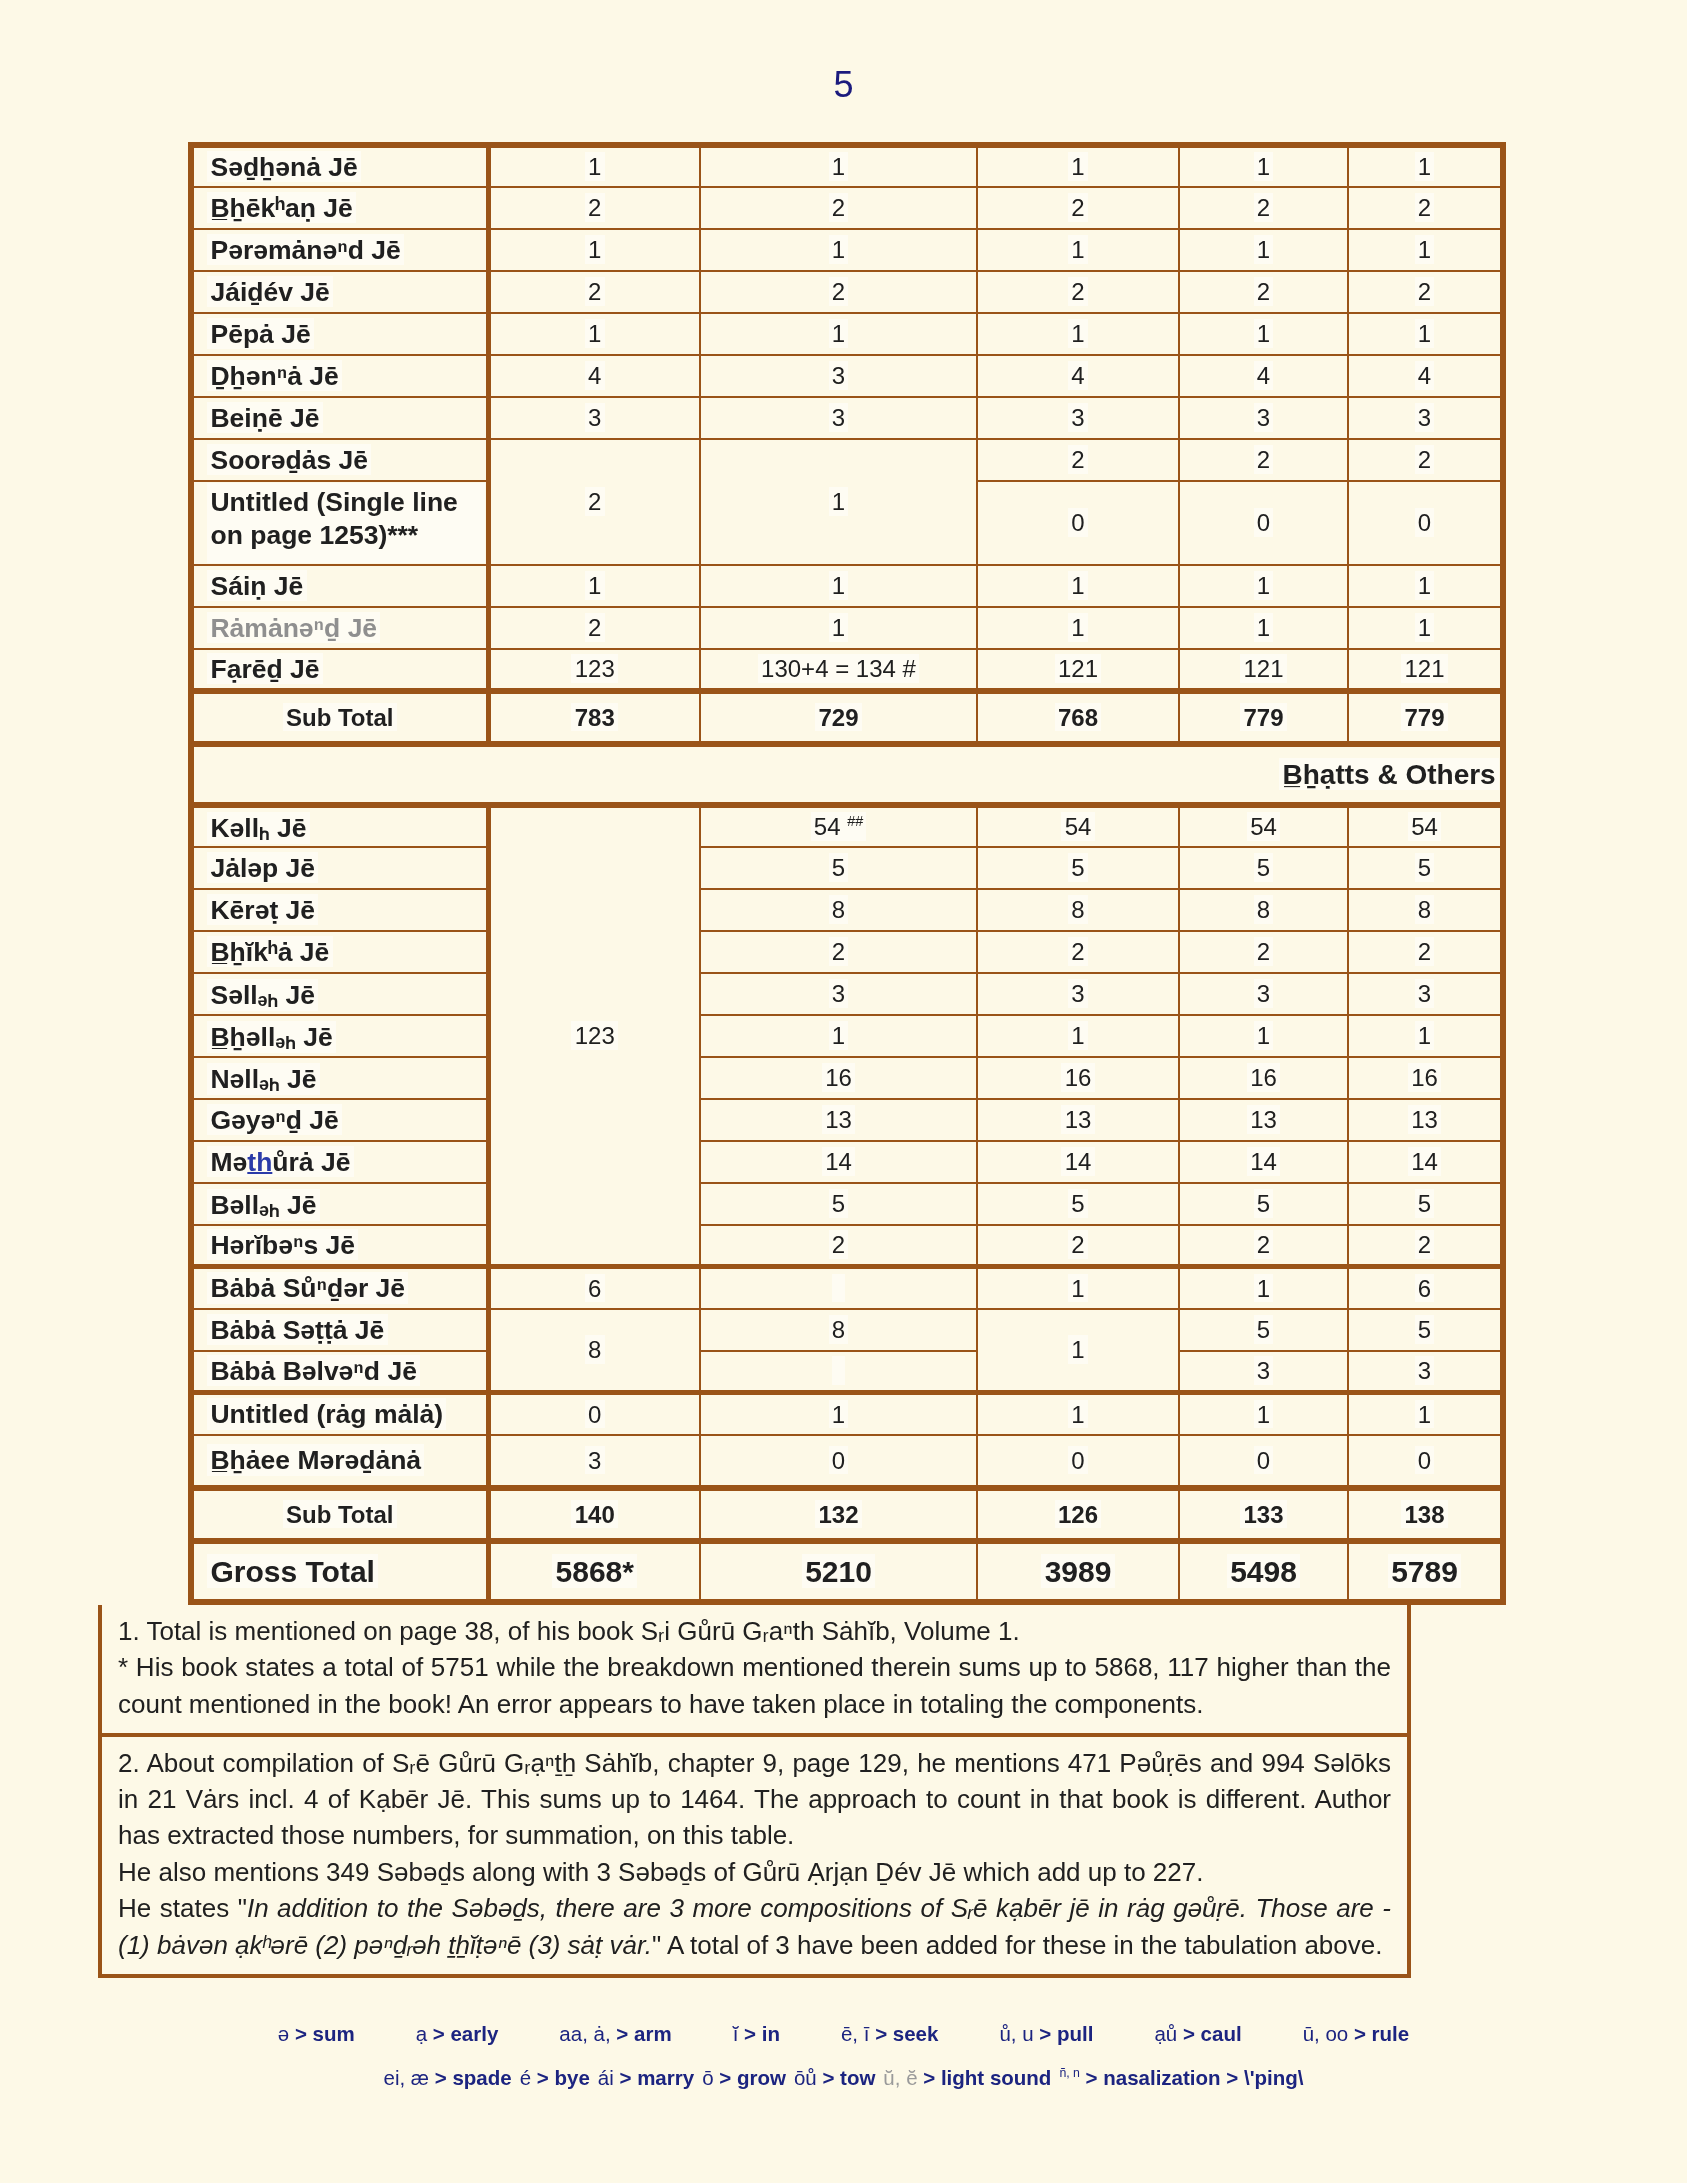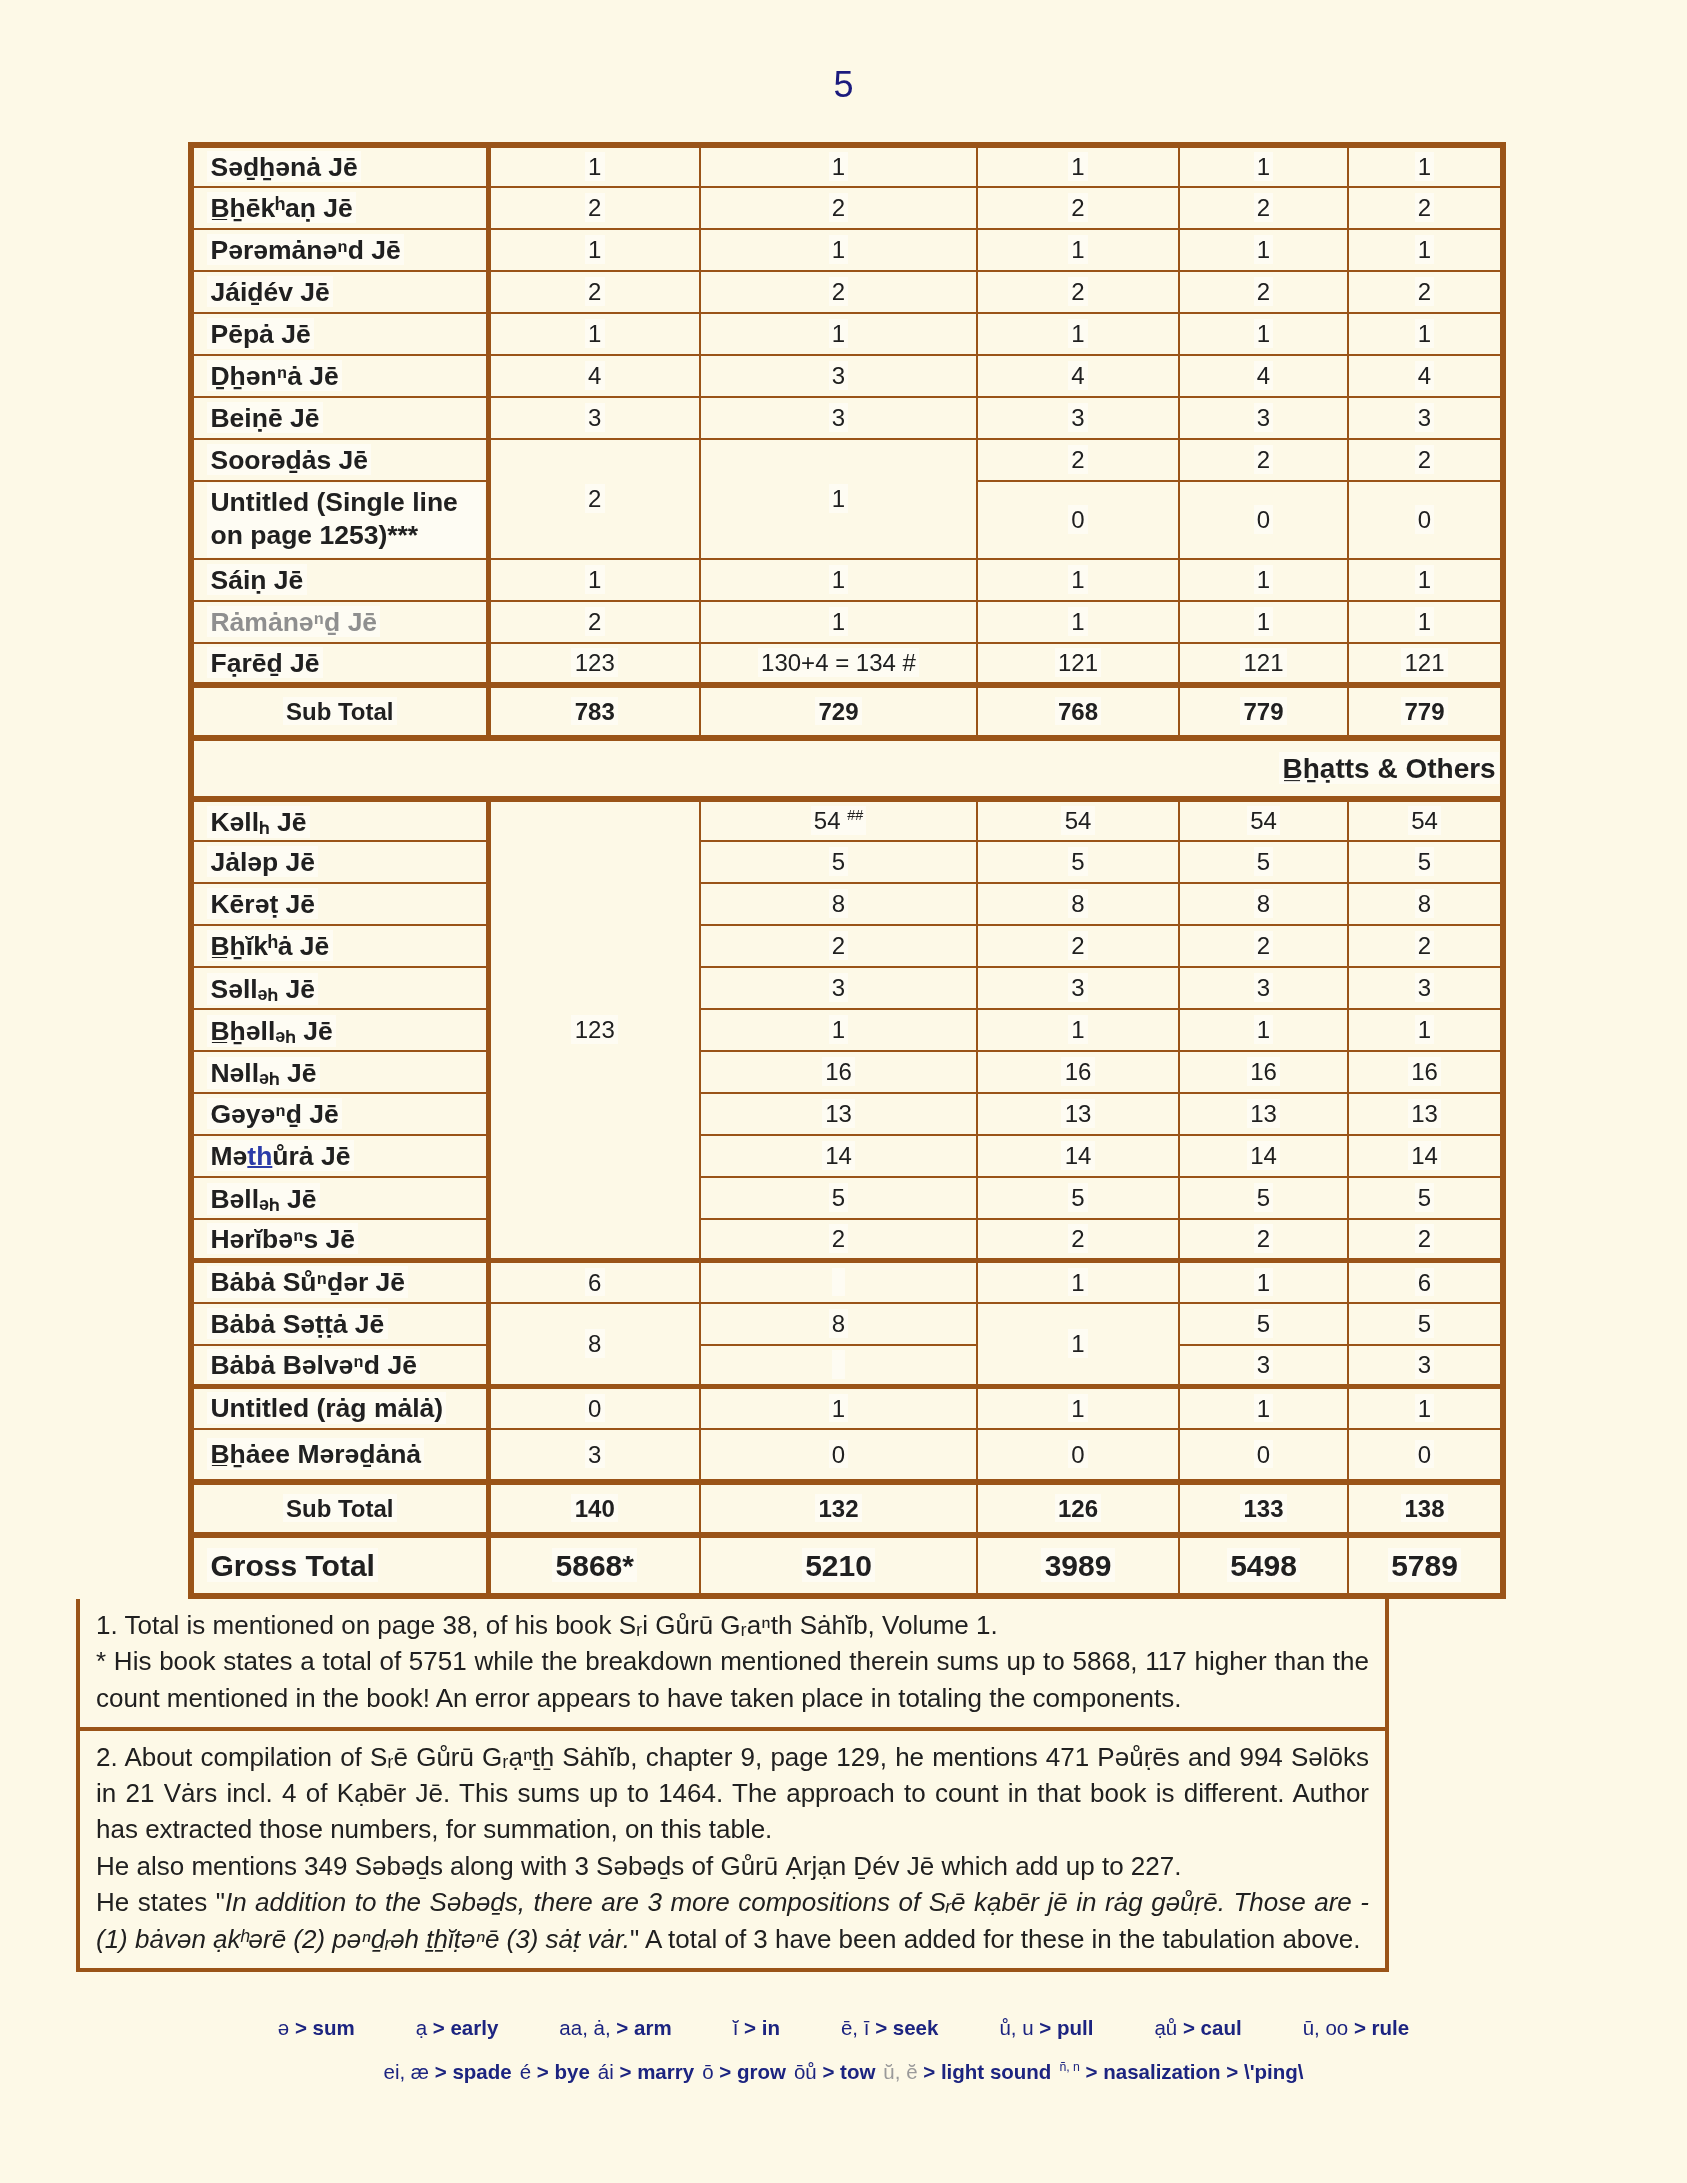--- a/index.html
+++ b/index.html
@@ -43,36 +43,36 @@
   tr.tall2{height:53px;}
   tr.sub{height:53px;}
   tr.bh{height:61px;}
   tr.gross{height:61px;}
   td.name{
     text-align:left;padding-left:13.2px;font-size:26.5px;
     border-right-width:5.3px;
     font-weight:bold;
   }
   td.name.gray .hl{color:#8F8F8F;}
-  td.name.tight .hl{display:inline-block;line-height:1.25;padding-top:2.6px;padding-bottom:5px;}
+  td.name.tight .hl{display:inline-block;line-height:1.25;padding-top:2.6px;padding-bottom:11px;}
   td.num{text-align:center;font-size:24px;}
   tr.sub td{border-top-width:6px;border-bottom-width:6px;font-weight:bold;}
   td.sublabel{text-align:center;font-size:24px;border-right-width:5.3px;}
   tr.bh td{border-top-width:6px;border-bottom-width:6px;}
   td.bhcell{text-align:right;font-weight:bold;font-size:28px;}
   tr.thickt td{border-top-width:5.3px;}
   tr.gross td{border-top-width:6px;font-weight:bold;font-size:30px;}
   td.grosslabel{text-align:left;padding-left:13.2px;border-right-width:5.3px;font-size:30px;}
   .hl{background:rgba(255,255,255,.5);padding:0.7px 3.3px;}
   sup{font-size:60%;}
   .blue-th{color:#2B3BA8;text-decoration:underline;}
   
   .notes-box{
     width:1313px;
-    margin-left:76px;
+    margin-left:98px;
     box-sizing:border-box;
     border:4.6px solid var(--brown);
     border-top:none;
   }
   .note{
     padding:8px 16px 10.6px 16px;
     font-size:26px;
     line-height:1.40;
     text-align:justify;
   }

